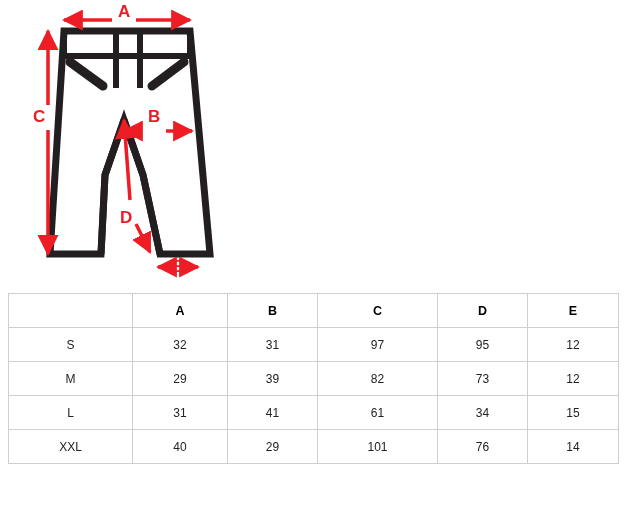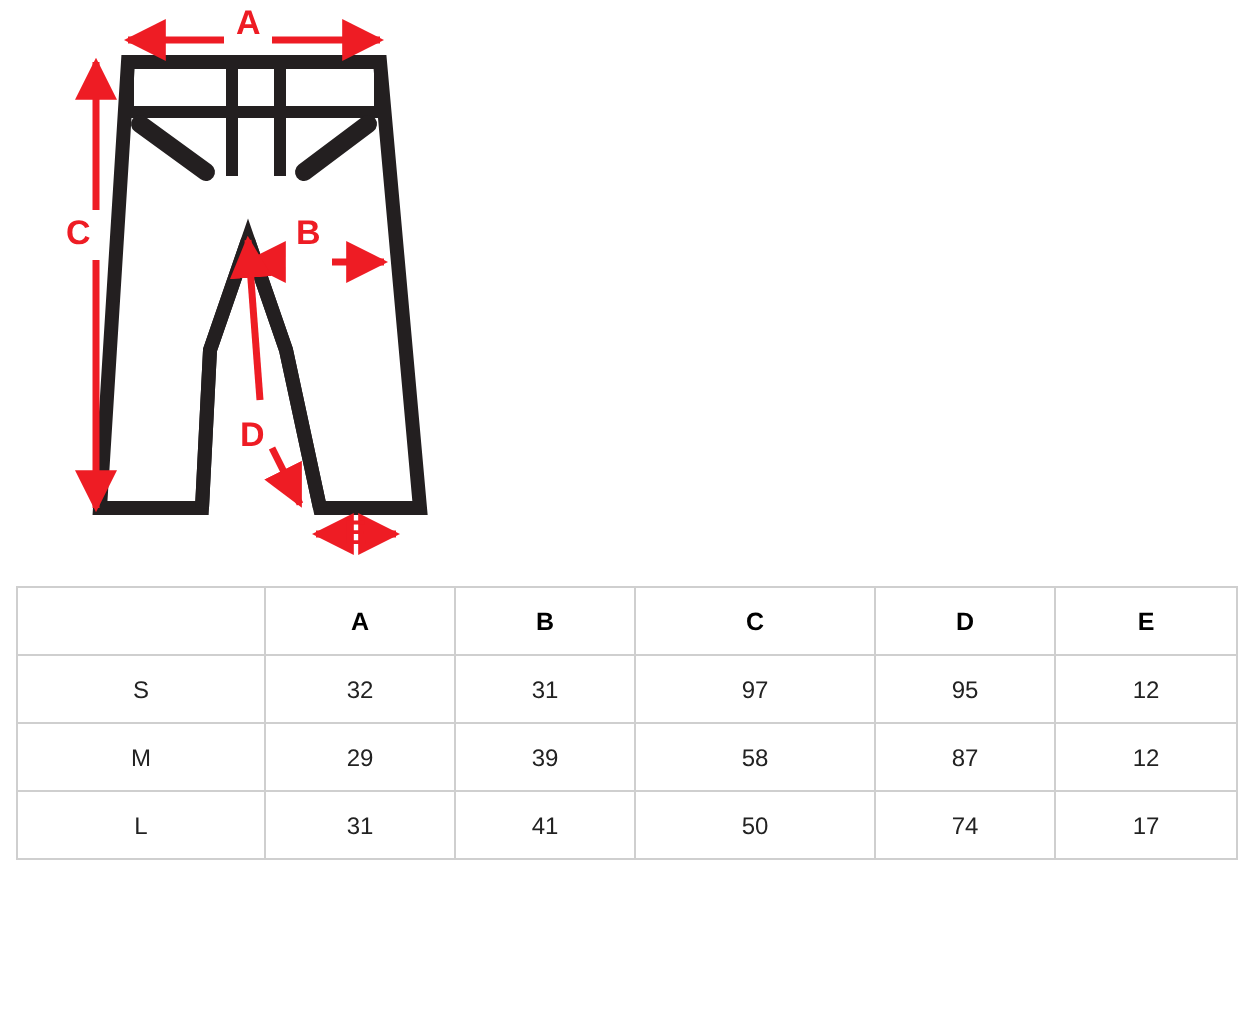--- a/index.html
+++ b/index.html
@@ -167,28 +167,36 @@
         <td>32</td>
         <td>31</td>
         <td>97</td>
         <td>95</td>
         <td>12</td>
       </tr>
       <tr>
         <td class="row-label">M</td>
         <td>29</td>
         <td>39</td>
-        <td>58</td>
-        <td>87</td>
+        <td>82</td>
+        <td>73</td>
         <td>12</td>
       </tr>
       <tr>
         <td class="row-label">L</td>
         <td>31</td>
         <td>41</td>
-        <td>50</td>
-        <td>74</td>
-        <td>17</td>
+        <td>61</td>
+        <td>34</td>
+        <td>15</td>
+      </tr>
+      <tr>
+        <td class="row-label">XXL</td>
+        <td>40</td>
+        <td>29</td>
+        <td>101</td>
+        <td>76</td>
+        <td>14</td>
       </tr>
     </tbody>
   </table>
 
 </div>
 
 </body></html>

